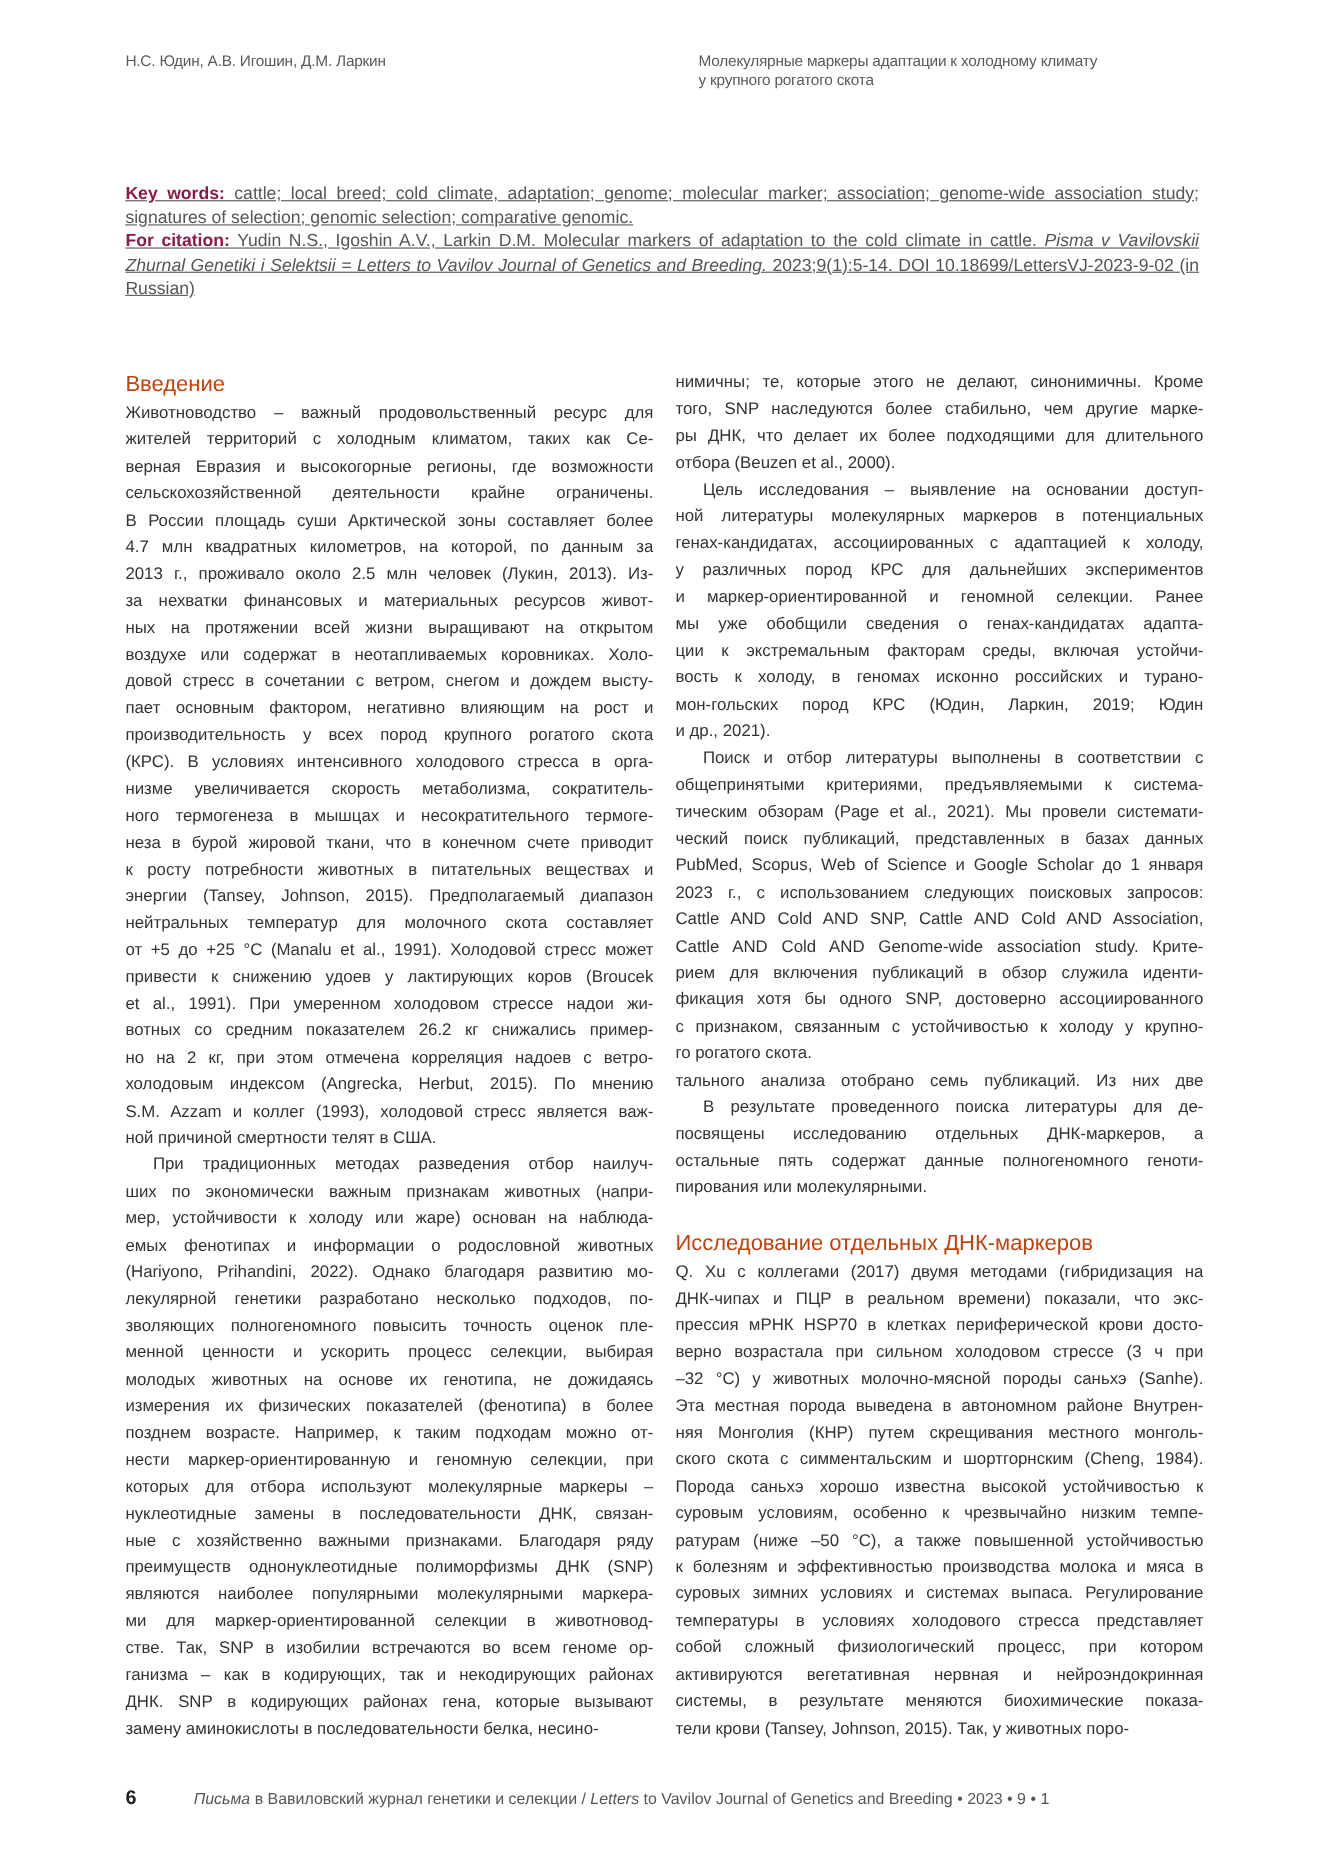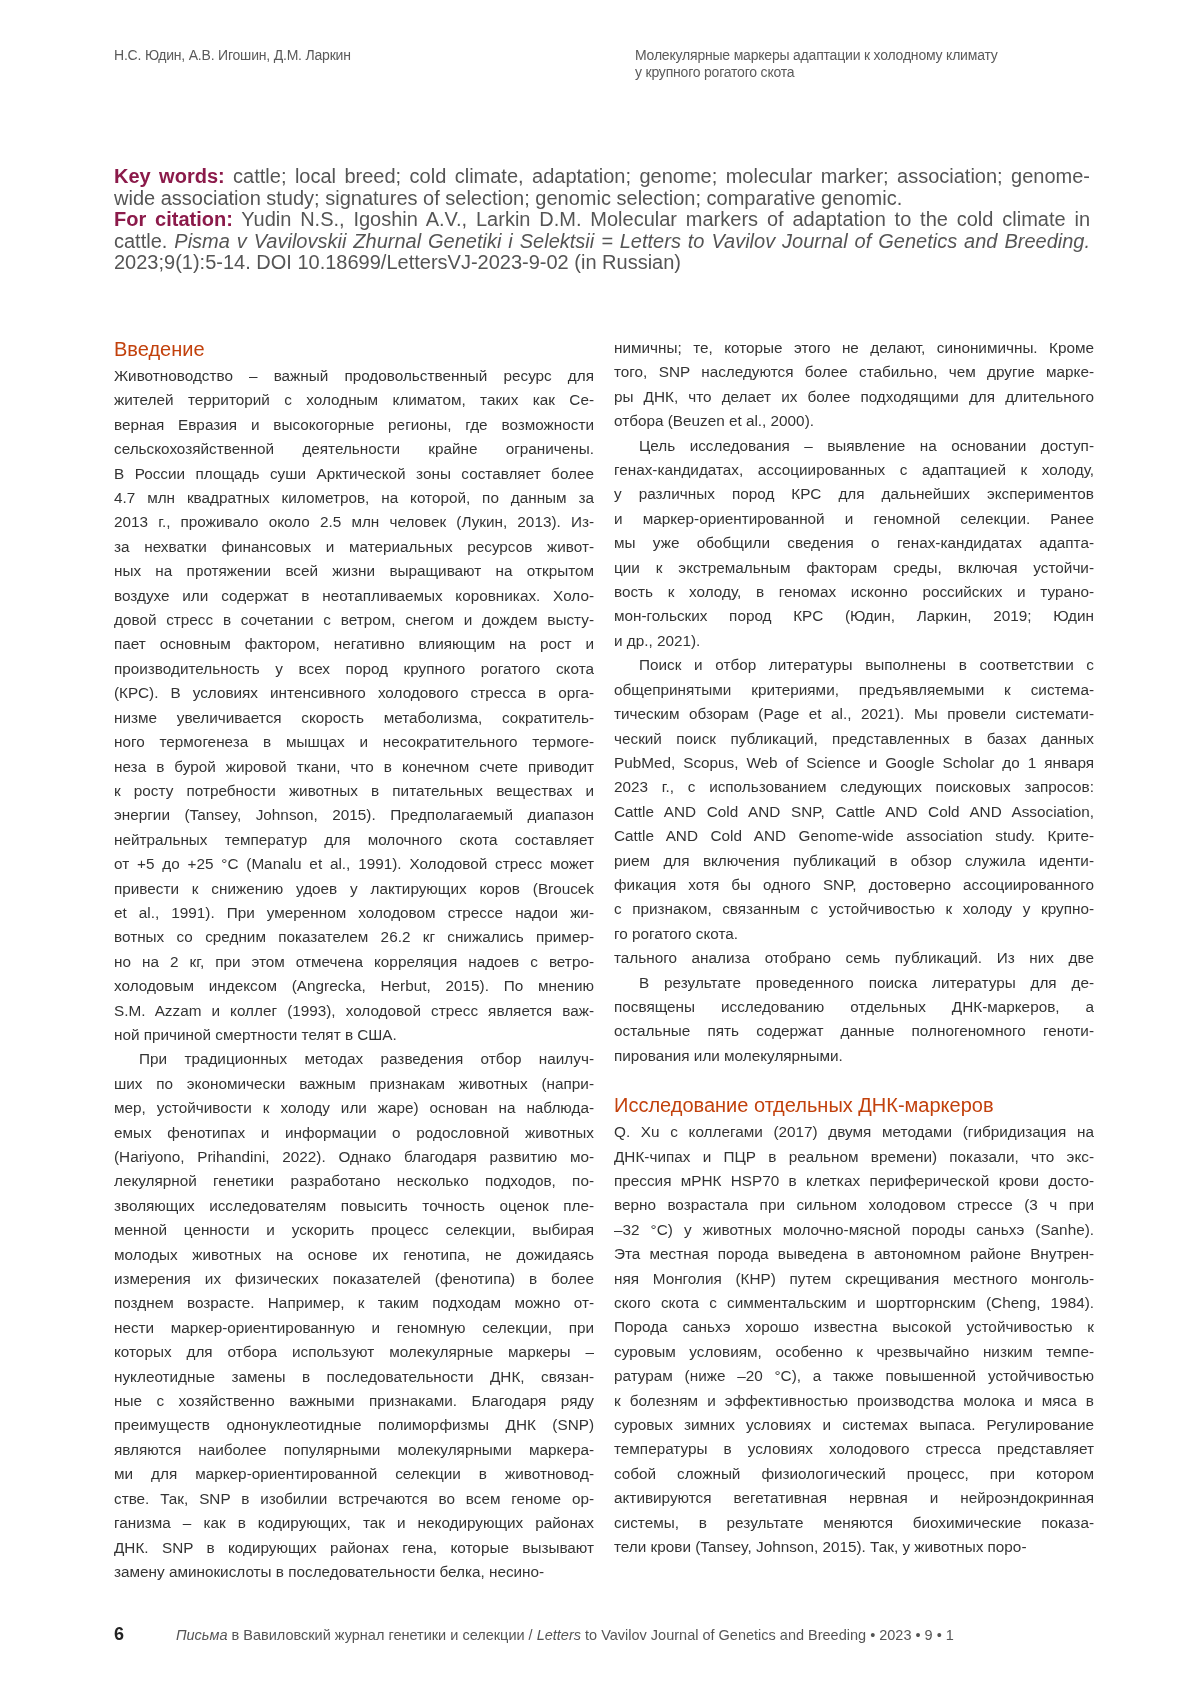--- a/index.html
+++ b/index.html
@@ -1,21 +1,21 @@
 <!DOCTYPE html>
 <html><head>
 <meta charset="utf-8">
 <style>
   html, body { margin: 0; padding: 0; background: #ffffff; }
   body { width: 1200px; height: 1697px; position: relative; overflow: hidden;
          font-family: "Liberation Sans", "DejaVu Sans", sans-serif; color: #3a3a3a; }
   .running-head { position: absolute; top: 47px; font-size: 14px; line-height: 17px; color: #5a5a5a; letter-spacing: -0.2px; }
   .rh-left { left: 114px; }
   .rh-right { left: 587px; margin-left: 48px; }
-  .meta { position: absolute; left: 114px; top: 166px; width: 976px; font-size: 20px; line-height: 21.5px; color: #555; text-align: justify; }
+  .meta { position: absolute; left: 114px; top: 166px; width: 976px; font-size: 16px; line-height: 21.5px; color: #555; text-align: justify; text-decoration: underline; }
   .meta .label { color: #8b1a4a; font-weight: bold; }
   .meta i { font-style: italic; }
   .col { position: absolute; top: 336px; width: 480px; font-size: 15.3px; line-height: 24.4px; color: #333; }
   .col-left { left: 114px; }
   .col-right { left: 614px; }
   .heading { color: #c2410c; font-size: 20px; line-height: 26px; margin: 0 0 2px 0; font-weight: normal; }
   .heading-gap { margin-top: 24px; }
   .line { display: block; text-align: justify; text-align-last: justify; white-space: nowrap; overflow: hidden; }
   .line.last { text-align-last: left; }
   .indent { text-indent: 25px; }
@@ -81,21 +81,21 @@
         <span class="line">S.M. Azzam и коллег (1993), холодовой стресс является важ-</span>
         <span class="line last">ной причиной смертности телят в США.</span>
       </div>
       <div>
         <span class="line indent">При традиционных методах разведения отбор наилуч-</span>
         <span class="line">ших по экономически важным признакам животных (напри-</span>
         <span class="line">мер, устойчивости к холоду или жаре) основан на наблюда-</span>
         <span class="line">емых фенотипах и информации о родословной животных</span>
         <span class="line">(Hariyono, Prihandini, 2022). Однако благодаря развитию мо-</span>
         <span class="line">лекулярной генетики разработано несколько подходов, по-</span>
-        <span class="line">зволяющих исследователям повысить точность оценок пле-</span>
+        <span class="line">зволяющих полногеномного повысить точность оценок пле-</span>
         <span class="line">менной ценности и ускорить процесс селекции, выбирая</span>
         <span class="line">молодых животных на основе их генотипа, не дожидаясь</span>
         <span class="line">измерения их физических показателей (фенотипа) в более</span>
         <span class="line">позднем возрасте. Например, к таким подходам можно от-</span>
         <span class="line">нести маркер-ориентированную и геномную селекции, при</span>
         <span class="line">которых для отбора используют молекулярные маркеры –</span>
         <span class="line">нуклеотидные замены в последовательности ДНК, связан-</span>
         <span class="line">ные с хозяйственно важными признаками. Благодаря ряду</span>
         <span class="line">преимуществ однонуклеотидные полиморфизмы ДНК (SNP)</span>
         <span class="line">являются наиболее популярными молекулярными маркера-</span>
@@ -111,20 +111,21 @@
 <div class="col col-right">
   <div id="right-paras-before">
       <div>
         <span class="line">нимичны; те, которые этого не делают, синонимичны. Кроме</span>
         <span class="line">того, SNP наследуются более стабильно, чем другие марке-</span>
         <span class="line">ры ДНК, что делает их более подходящими для длительного</span>
         <span class="line last">отбора (Beuzen et al., 2000).</span>
       </div>
       <div>
         <span class="line indent">Цель исследования – выявление на основании доступ-</span>
+        <span class="line">ной литературы молекулярных маркеров в потенциальных</span>
         <span class="line">генах-кандидатах, ассоциированных с адаптацией к холоду,</span>
         <span class="line">у различных пород КРС для дальнейших экспериментов</span>
         <span class="line">и маркер-ориентированной и геномной селекции. Ранее</span>
         <span class="line">мы уже обобщили сведения о генах-кандидатах адапта-</span>
         <span class="line">ции к экстремальным факторам среды, включая устойчи-</span>
         <span class="line">вость к холоду, в геномах исконно российских и турано-</span>
         <span class="line">мон-гольских пород КРС (Юдин, Ларкин, 2019; Юдин</span>
         <span class="line last">и др., 2021).</span>
       </div>
       <div>
@@ -155,21 +156,21 @@
         <span class="line">Q. Xu с коллегами (2017) двумя методами (гибридизация на</span>
         <span class="line">ДНК-чипах и ПЦР в реальном времени) показали, что экс-</span>
         <span class="line">прессия мРНК HSP70 в клетках периферической крови досто-</span>
         <span class="line">верно возрастала при сильном холодовом стрессе (3 ч при</span>
         <span class="line">–32 °C) у животных молочно-мясной породы саньхэ (Sanhe).</span>
         <span class="line">Эта местная порода выведена в автономном районе Внутрен-</span>
         <span class="line">няя Монголия (КНР) путем скрещивания местного монголь-</span>
         <span class="line">ского скота с симментальским и шортгорнским (Cheng, 1984).</span>
         <span class="line">Порода саньхэ хорошо известна высокой устойчивостью к</span>
         <span class="line">суровым условиям, особенно к чрезвычайно низким темпе-</span>
-        <span class="line">ратурам (ниже –20 °C), а также повышенной устойчивостью</span>
+        <span class="line">ратурам (ниже –50 °C), а также повышенной устойчивостью</span>
         <span class="line">к болезням и эффективностью производства молока и мяса в</span>
         <span class="line">суровых зимних условиях и системах выпаса. Регулирование</span>
         <span class="line">температуры в условиях холодового стресса представляет</span>
         <span class="line">собой сложный физиологический процесс, при котором</span>
         <span class="line">активируются вегетативная нервная и нейроэндокринная</span>
         <span class="line">системы, в результате меняются биохимические показа-</span>
         <span class="line last">тели крови (Tansey, Johnson, 2015). Так, у животных поро-</span>
       </div>
     </div>
 </div>

